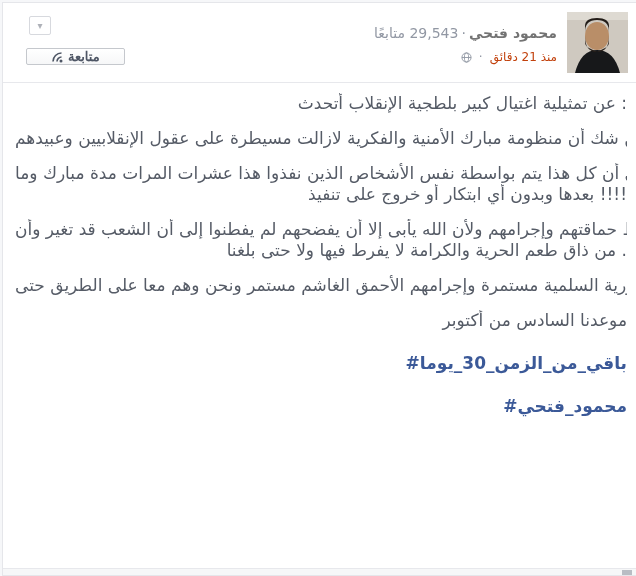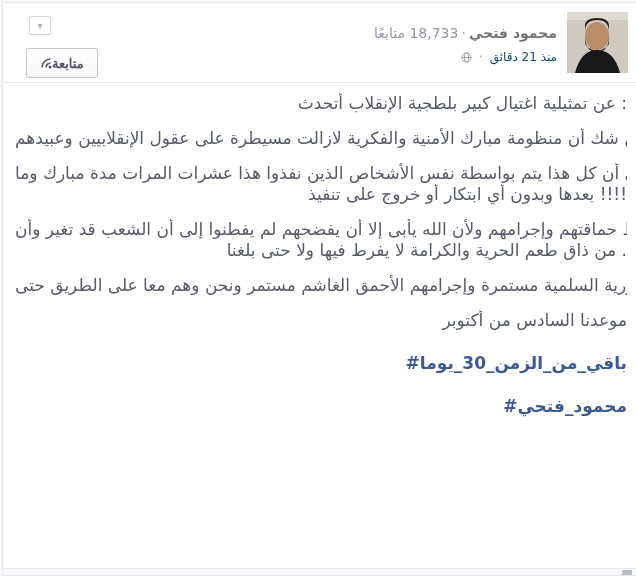--- a/index.html
+++ b/index.html
@@ -17,30 +17,30 @@
   
   .header{position:relative;height:79px;border-bottom:1px solid #e7e8ec;}
   .avatar{position:absolute;top:9px;right:8px;width:61px;height:61px;cursor:pointer;}
   .avatar svg{display:block;}
   .name-line{position:absolute;top:22px;right:79px;direction:rtl;font-size:14px;white-space:nowrap;}
   .name{color:#737373;font-weight:bold;text-decoration:none;cursor:pointer;}
   .sep{color:#9197a3;padding:0 3px;}
   .followers{color:#9197a3;}
   .time-line{position:absolute;top:47px;right:79px;direction:rtl;font-size:12px;color:#9197a3;
              display:flex;align-items:center;gap:4px;}
-  .time-link{color:#0c4a6e;text-decoration:none;cursor:pointer;}
+  .time-link{color:#c2410c;text-decoration:none;cursor:pointer;}
   .globe{display:inline-block;line-height:0;}
   
   .dd-btn{position:absolute;top:13px;left:26px;width:22px;height:19px;
           background:#fff;border:1px solid #d7d9de;border-radius:2px;
           color:#aeb1b8;font-size:10px;line-height:17px;text-align:center;cursor:pointer;padding:0;}
-  .follow-btn{position:absolute;top:45px;left:23px;height:30px;
+  .follow-btn{position:absolute;top:45px;left:23px;height:17px;
           background:linear-gradient(#ffffff,#f6f7f8);
           border:1px solid #c5c8cd;border-radius:2px;
-          display:flex;align-items:center;padding:0 13px;
+          display:flex;align-items:center;gap:5px;padding:0 24px;
           font-size:13px;font-weight:bold;color:#4e5665;cursor:pointer;direction:ltr;}
   .follow-btn svg{display:block;}
   
   .post{padding:10px 9px 0 12px;direction:ltr;text-align:right;
         font-size:17px;line-height:21px;color:#555b66;}
   .para{margin:0 0 14px 0;}
   .para .line{direction:ltr;white-space:nowrap;overflow:hidden;}
   .para.hashtag{margin:22px 0 0 0;font-weight:bold;}
   .para.hashtag a{color:#3b5998;text-decoration:none;cursor:pointer;}
   
@@ -77,21 +77,21 @@
         <rect width="61" height="61" fill="#cfc9c0"></rect>
         <rect x="0" y="0" width="61" height="8" fill="#dedad2"></rect>
         <path d="M8 61 Q14 38 30 38 Q47 38 53 61 Z" fill="#17181a"></path>
         <ellipse cx="30" cy="24" rx="12" ry="14" fill="#b98e68"></ellipse>
         <path d="M18 20 Q18 8 30 8 Q42 8 42 20 L42 14 Q42 6 30 6 Q18 6 18 14 Z" fill="#221c18"></path>
         <path d="M18 24 Q18 40 30 40 Q42 40 42 24 L42 30 Q42 34 38 36 L30 40 L22 36 Q18 34 18 30 Z" fill="#2a211b"></path>
       </svg>
     </div>
 
     <div class="name-line">
-      <a class="name">محمود فتحي</a><span class="sep">·</span><span class="followers">18,733 متابعًا</span>
+      <a class="name">محمود فتحي</a><span class="sep">·</span><span class="followers">29,543 متابعًا</span>
     </div>
 
     <div class="time-line">
       <a class="time-link">منذ 21 دقائق</a>
       <span class="sep">·</span>
       <span class="globe">
         <svg width="11" height="11" viewBox="0 0 12 12">
           <g fill="none" stroke="#9197a3" stroke-width="1">
             <circle cx="6" cy="6" r="5"></circle>
             <ellipse cx="6" cy="6" rx="2.3" ry="5"></ellipse>

